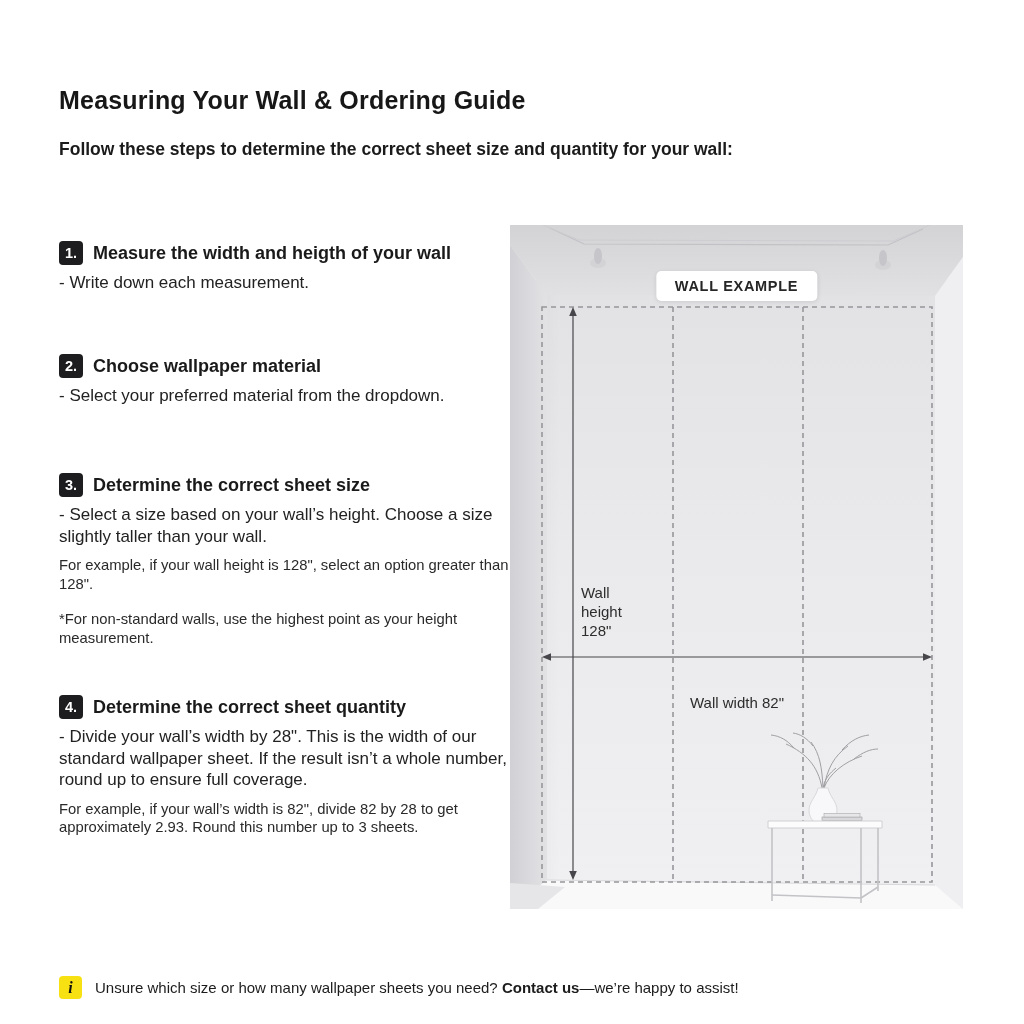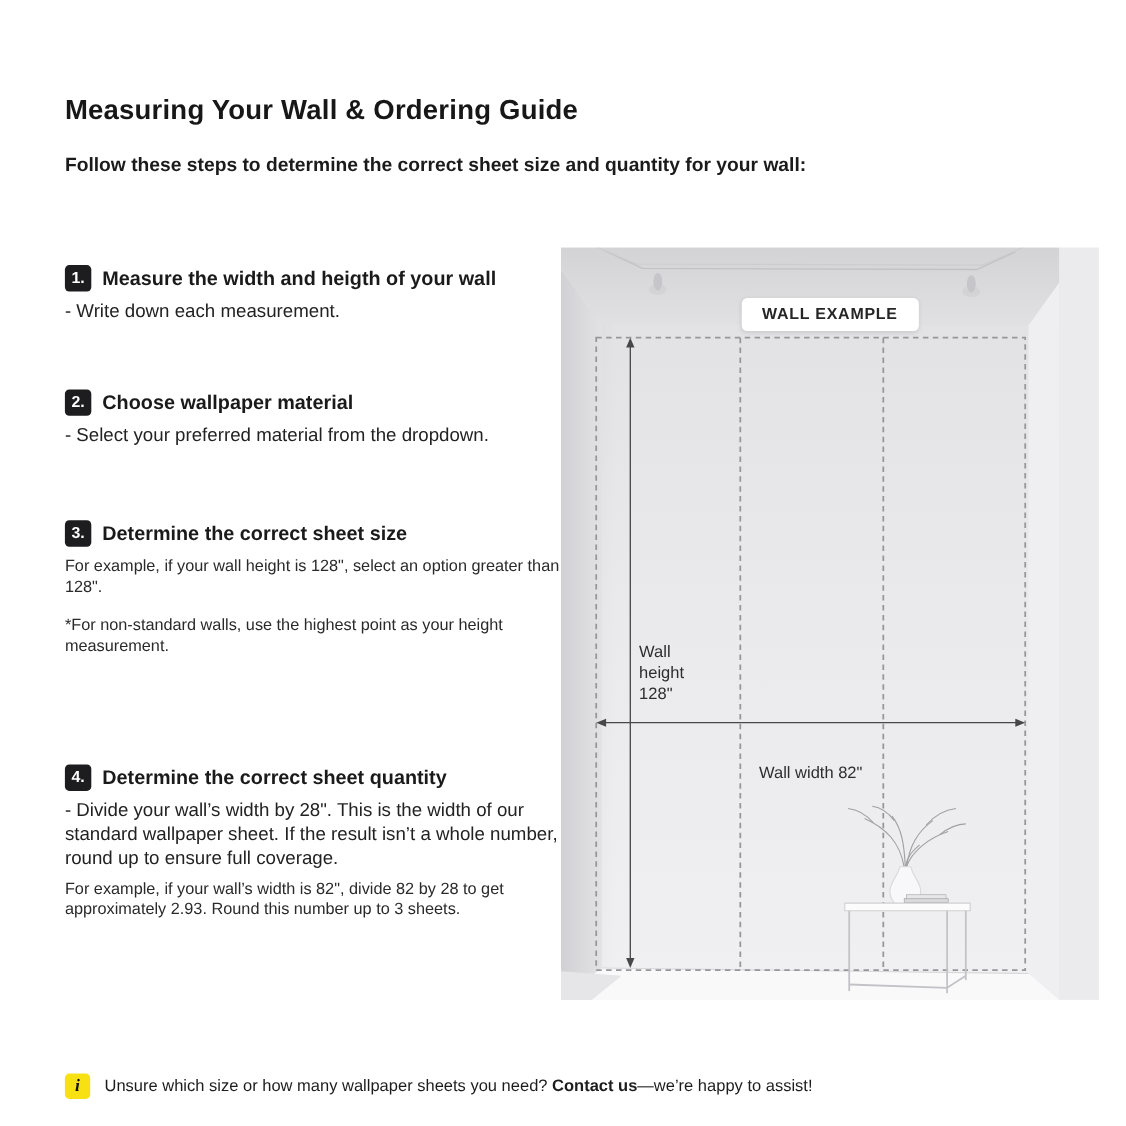--- a/index.html
+++ b/index.html
@@ -18,21 +18,21 @@
   .step-badge{
     min-width:24px;height:24px;padding:0 2px;background:#1d1d1f;color:#ffffff;
     border-radius:4px;display:flex;align-items:center;justify-content:center;
     font-size:14.5px;font-weight:700;box-sizing:border-box;
   }
   .step-title{font-size:18px;font-weight:700;color:#1a1a1a;}
   .step-body{margin-top:7px;font-size:17px;line-height:21.5px;color:#222222;}
   .step-example{margin-top:9px;font-size:14.8px;line-height:18.5px;color:#2a2a2a;}
   .step-note{margin-top:17px;font-size:14.8px;line-height:18.5px;color:#2a2a2a;}
   
-  .photo{left:510px;top:193px;width:489px;height:684px;background:#ebebed;}
+  .photo{left:510px;top:193px;width:453px;height:684px;background:#ebebed;}
   .photo svg{position:absolute;left:0;top:0;}
   .wall-label-pill{
     left:50%;top:14px;transform:translateX(-50%);
     background:#ffffff;border-radius:5px;padding:7px 19px;
     font-size:14.5px;font-weight:700;letter-spacing:.7px;color:#262626;
     box-shadow:0 1px 4px rgba(0,0,0,.10);white-space:nowrap;
   }
   .height-label{left:71px;top:326px;width:58px;font-size:15px;line-height:19px;color:#2d2d2d;}
   .width-label{left:32px;top:437px;width:390px;text-align:center;font-size:15px;color:#2d2d2d;}
   
@@ -69,20 +69,21 @@
     <span class="step-title">Choose wallpaper material</span>
   </div>
   <div class="step-body">- Select your preferred material from the dropdown.</div>
 </div>
 
 <div class="abs step" style="top:441px">
   <div class="step-head">
     <span class="step-badge">3.</span>
     <span class="step-title">Determine the correct sheet size</span>
   </div>
+  <div class="step-body">- Select a size based on your wall’s height. Choose a size slightly taller than your wall.</div>
   <div class="step-example">For example, if your wall height is 128", select an option greater than 128".</div>
   <div class="step-note">*For non-standard walls, use the highest point as your height measurement.</div>
 </div>
 
 <div class="abs step" style="top:663px">
   <div class="step-head">
     <span class="step-badge">4.</span>
     <span class="step-title">Determine the correct sheet quantity</span>
   </div>
   <div class="step-body">- Divide your wall’s width by 28". This is the width of our standard wallpaper sheet. If the result isn’t a whole number, round up to ensure full coverage.</div>

